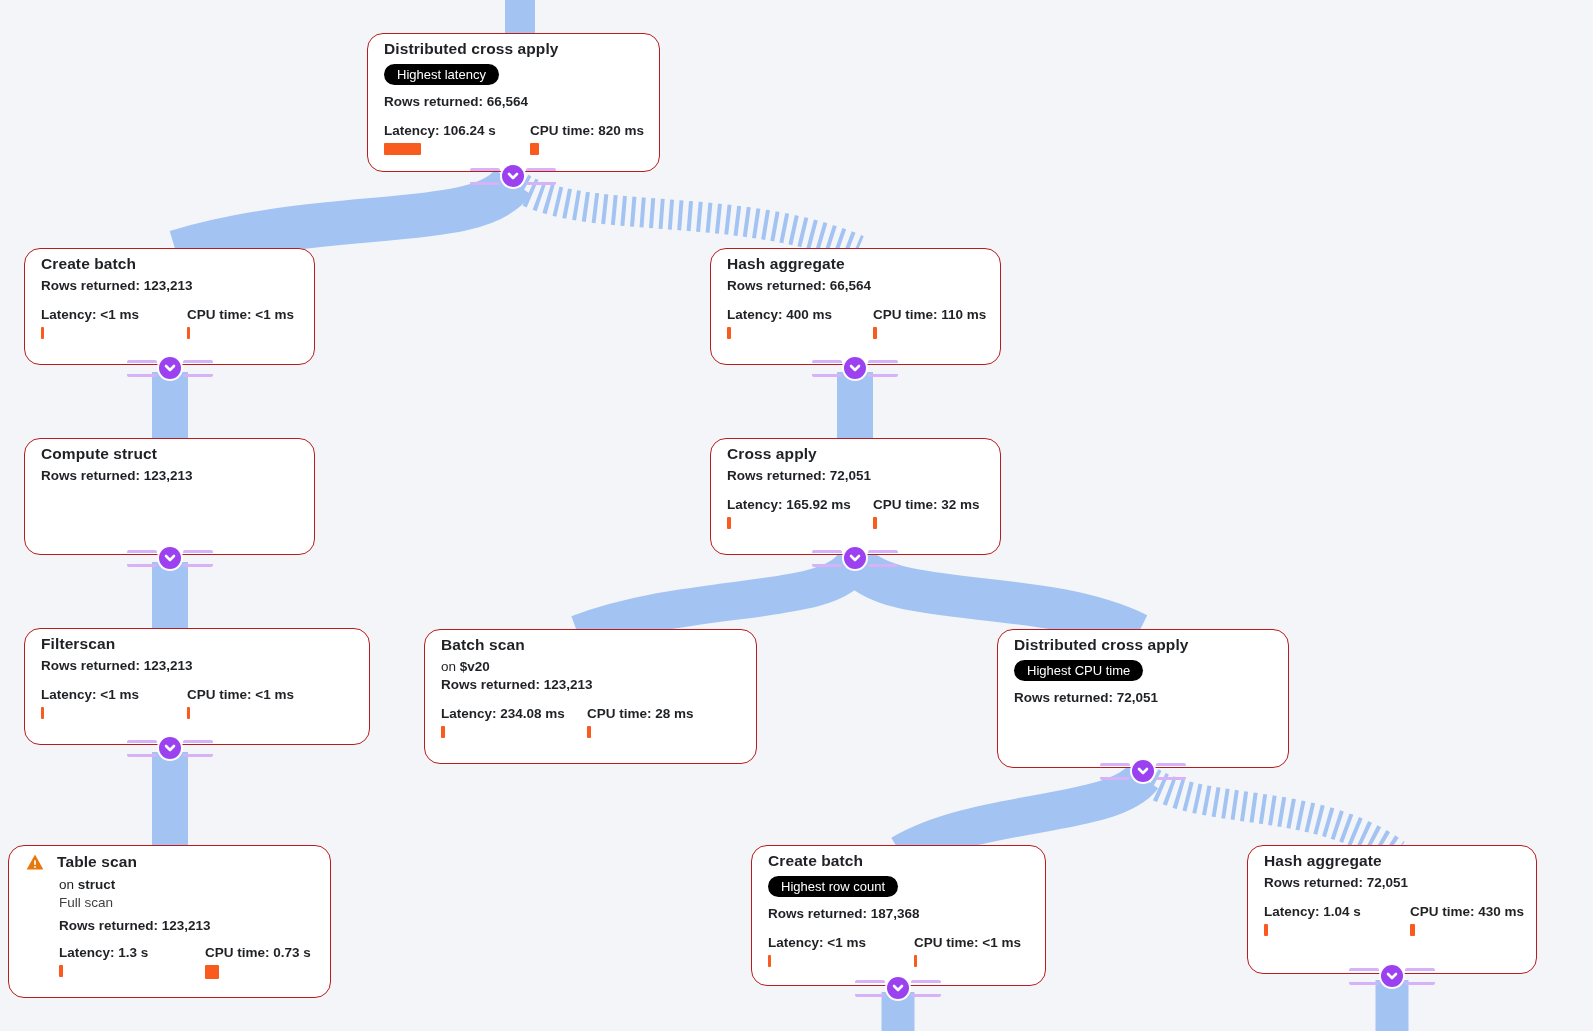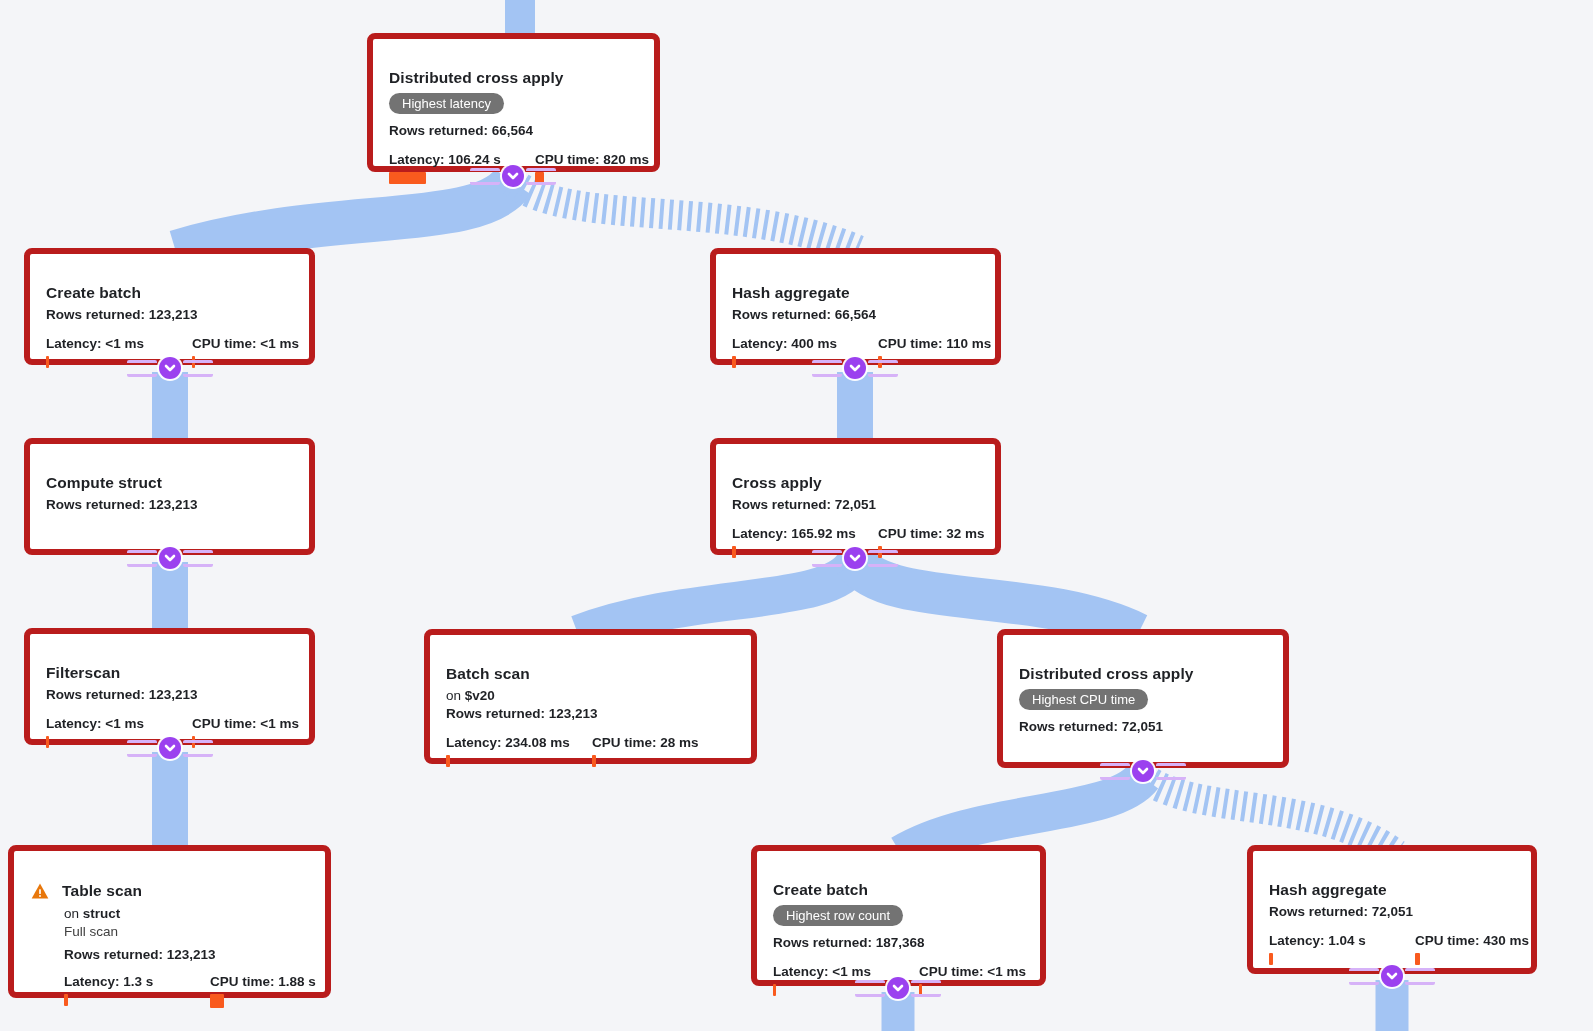--- a/index.html
+++ b/index.html
@@ -2,24 +2,24 @@
 <html><head>
 <meta charset="utf-8">
 <style>
   html,body{margin:0;padding:0;}
   body{font-family:"Liberation Sans","DejaVu Sans",sans-serif;background:#f4f5f8;}
   #canvas{position:relative;width:1593px;height:1031px;overflow:hidden;background:#f4f5f8;}
   #edges{position:absolute;left:0;top:0;}
   .edge{fill:none;stroke:#a3c4f3;}
   .edge.striped{stroke-dasharray:4 5.5;}
 
-  .node{position:absolute;box-sizing:border-box;background:#ffffff;border:6px solid #b91c1c;
-        border-radius:8px;padding:28px 16px;color:#1f2125;}
+  .node{position:absolute;box-sizing:border-box;background:#ffffff;border:1px solid #b91c1c;
+        border-radius:16px;padding:4px 16px;color:#1f2125;}
   .node-title{font-size:15.5px;font-weight:700;letter-spacing:.1px;display:flex;align-items:center;gap:12px;margin:2px 0 5px;}
-  .badge{display:inline-block;background:#737373;color:#fff;font-size:13px;font-weight:500;
+  .badge{display:inline-block;background:#000000;color:#fff;font-size:13px;font-weight:500;
          padding:3px 13px;border-radius:12px;margin:1px 0 7px;}
   .rows{font-size:13.5px;font-weight:700;margin:2px 0 0;}
   .on-line{font-size:13.5px;margin:0 0 3px;}
   .on-line .b{font-weight:700;}
   .note{font-size:13.5px;color:#404040;margin:0 0 3px;}
   .m-row{display:flex;margin-top:14px;}
   .metric{flex:1;white-space:nowrap;}
   .metric.first{flex:0 0 130px;margin-right:16px;}
   .m-label{font-size:13.5px;font-weight:700;}
   .bar{height:12px;background:#f95a1e;margin-top:5px;border-radius:1px;}
@@ -93,21 +93,21 @@
   </div>
 
   <div class="node" style="left:24px;top:438px;width:291px;height:117px">
     <div class="node-title">
         <span>Compute struct</span>
       </div>
     <div class="rows">
       <span>Rows returned:</span> <span>123,213</span></div>
   </div>
 
-  <div class="node" style="left:24px;top:628px;width:291px;height:117px">
+  <div class="node" style="left:24px;top:628px;width:346px;height:117px">
     <div class="node-title">
         <span>Filterscan</span>
       </div>
     <div class="rows">
       <span>Rows returned:</span> <span>123,213</span></div>
     <div class="m-row">
       <div class="metric first">
         <div class="m-label"><span>Latency:</span> <span>&lt;1 ms</span></div>
         <div class="bar" style="width: 3px;"></div>
       </div>
@@ -134,21 +134,21 @@
         <span>on</span> <span class="b">struct</span></div>
       <div class="note">Full scan</div>
       <div class="rows" style="margin-top:8px">
         <span>Rows returned:</span> <span>123,213</span></div>
       <div class="m-row" style="margin-top:12px">
         <div class="metric first">
           <div class="m-label"><span>Latency:</span> <span>1.3 s</span></div>
           <div class="bar" style="width: 4px;"></div>
         </div>
         <div class="metric">
-          <div class="m-label"><span>CPU time:</span> <span>1.88 s</span></div>
+          <div class="m-label"><span>CPU time:</span> <span>0.73 s</span></div>
           <div class="bar" style="height: 14px; width: 14px;"></div>
         </div>
       </div>
     </div>
   </div>
 
   <div class="node" style="left:710px;top:248px;width:291px;height:117px">
     <div class="node-title">
         <span>Hash aggregate</span>
       </div>

